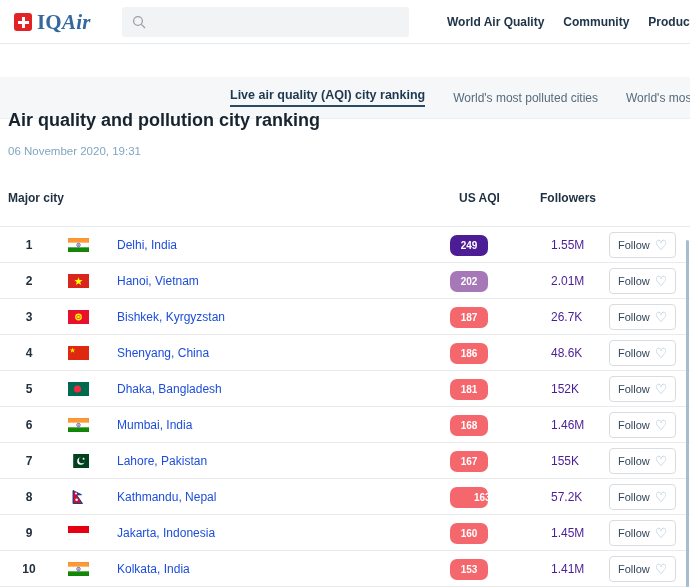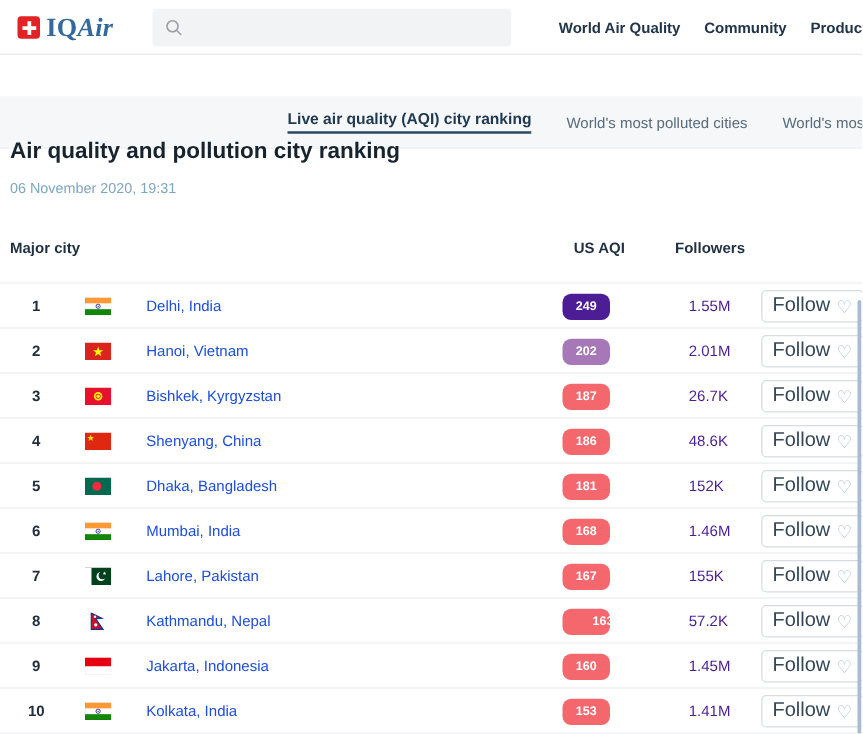--- a/index.html
+++ b/index.html
@@ -52,21 +52,21 @@
   .flag { position: absolute; left: 68px; top: 11px; width: 21px; height: 14px; }
   .flag svg { display: block; }
   .city { position: absolute; left: 117px; top: 11px; font-size: 12px; color: #1d4ed8;
           text-decoration: none; cursor: pointer; }
   .badge { position: absolute; left: 450px; top: 8px; width: 38px; height: 21px; border-radius: 7px;
            color: #fff; font-size: 10px; font-weight: bold; text-align: center; line-height: 21px; }
   .followers { position: absolute; left: 551px; top: 11px; font-size: 12px; color: #4c1d95; }
   .follow-btn { position: absolute; left: 609px; top: 5px; height: 26px; padding: 0 8px;
                 display: flex; align-items: center; gap: 5px; background: #fff;
                 border: 1px solid #d8dce0; border-radius: 4px; cursor: pointer; }
-  .follow-label { font-size: 16px; color: #33475a; font-family: "Liberation Sans", sans-serif; }
+  .follow-label { font-size: 11px; color: #33475a; font-family: "Liberation Sans", sans-serif; }
   .heart { font-size: 14px; color: #a4bacd; line-height: 1; }
 
   
   .scroll-thumb { position: absolute; right: 1px; top: 240px; width: 3px; height: 347px;
                   background: #a7bccf; border-radius: 2px; cursor: grab; }
 </style>
 </head>
 <body>
 
 <div class="viewport">

